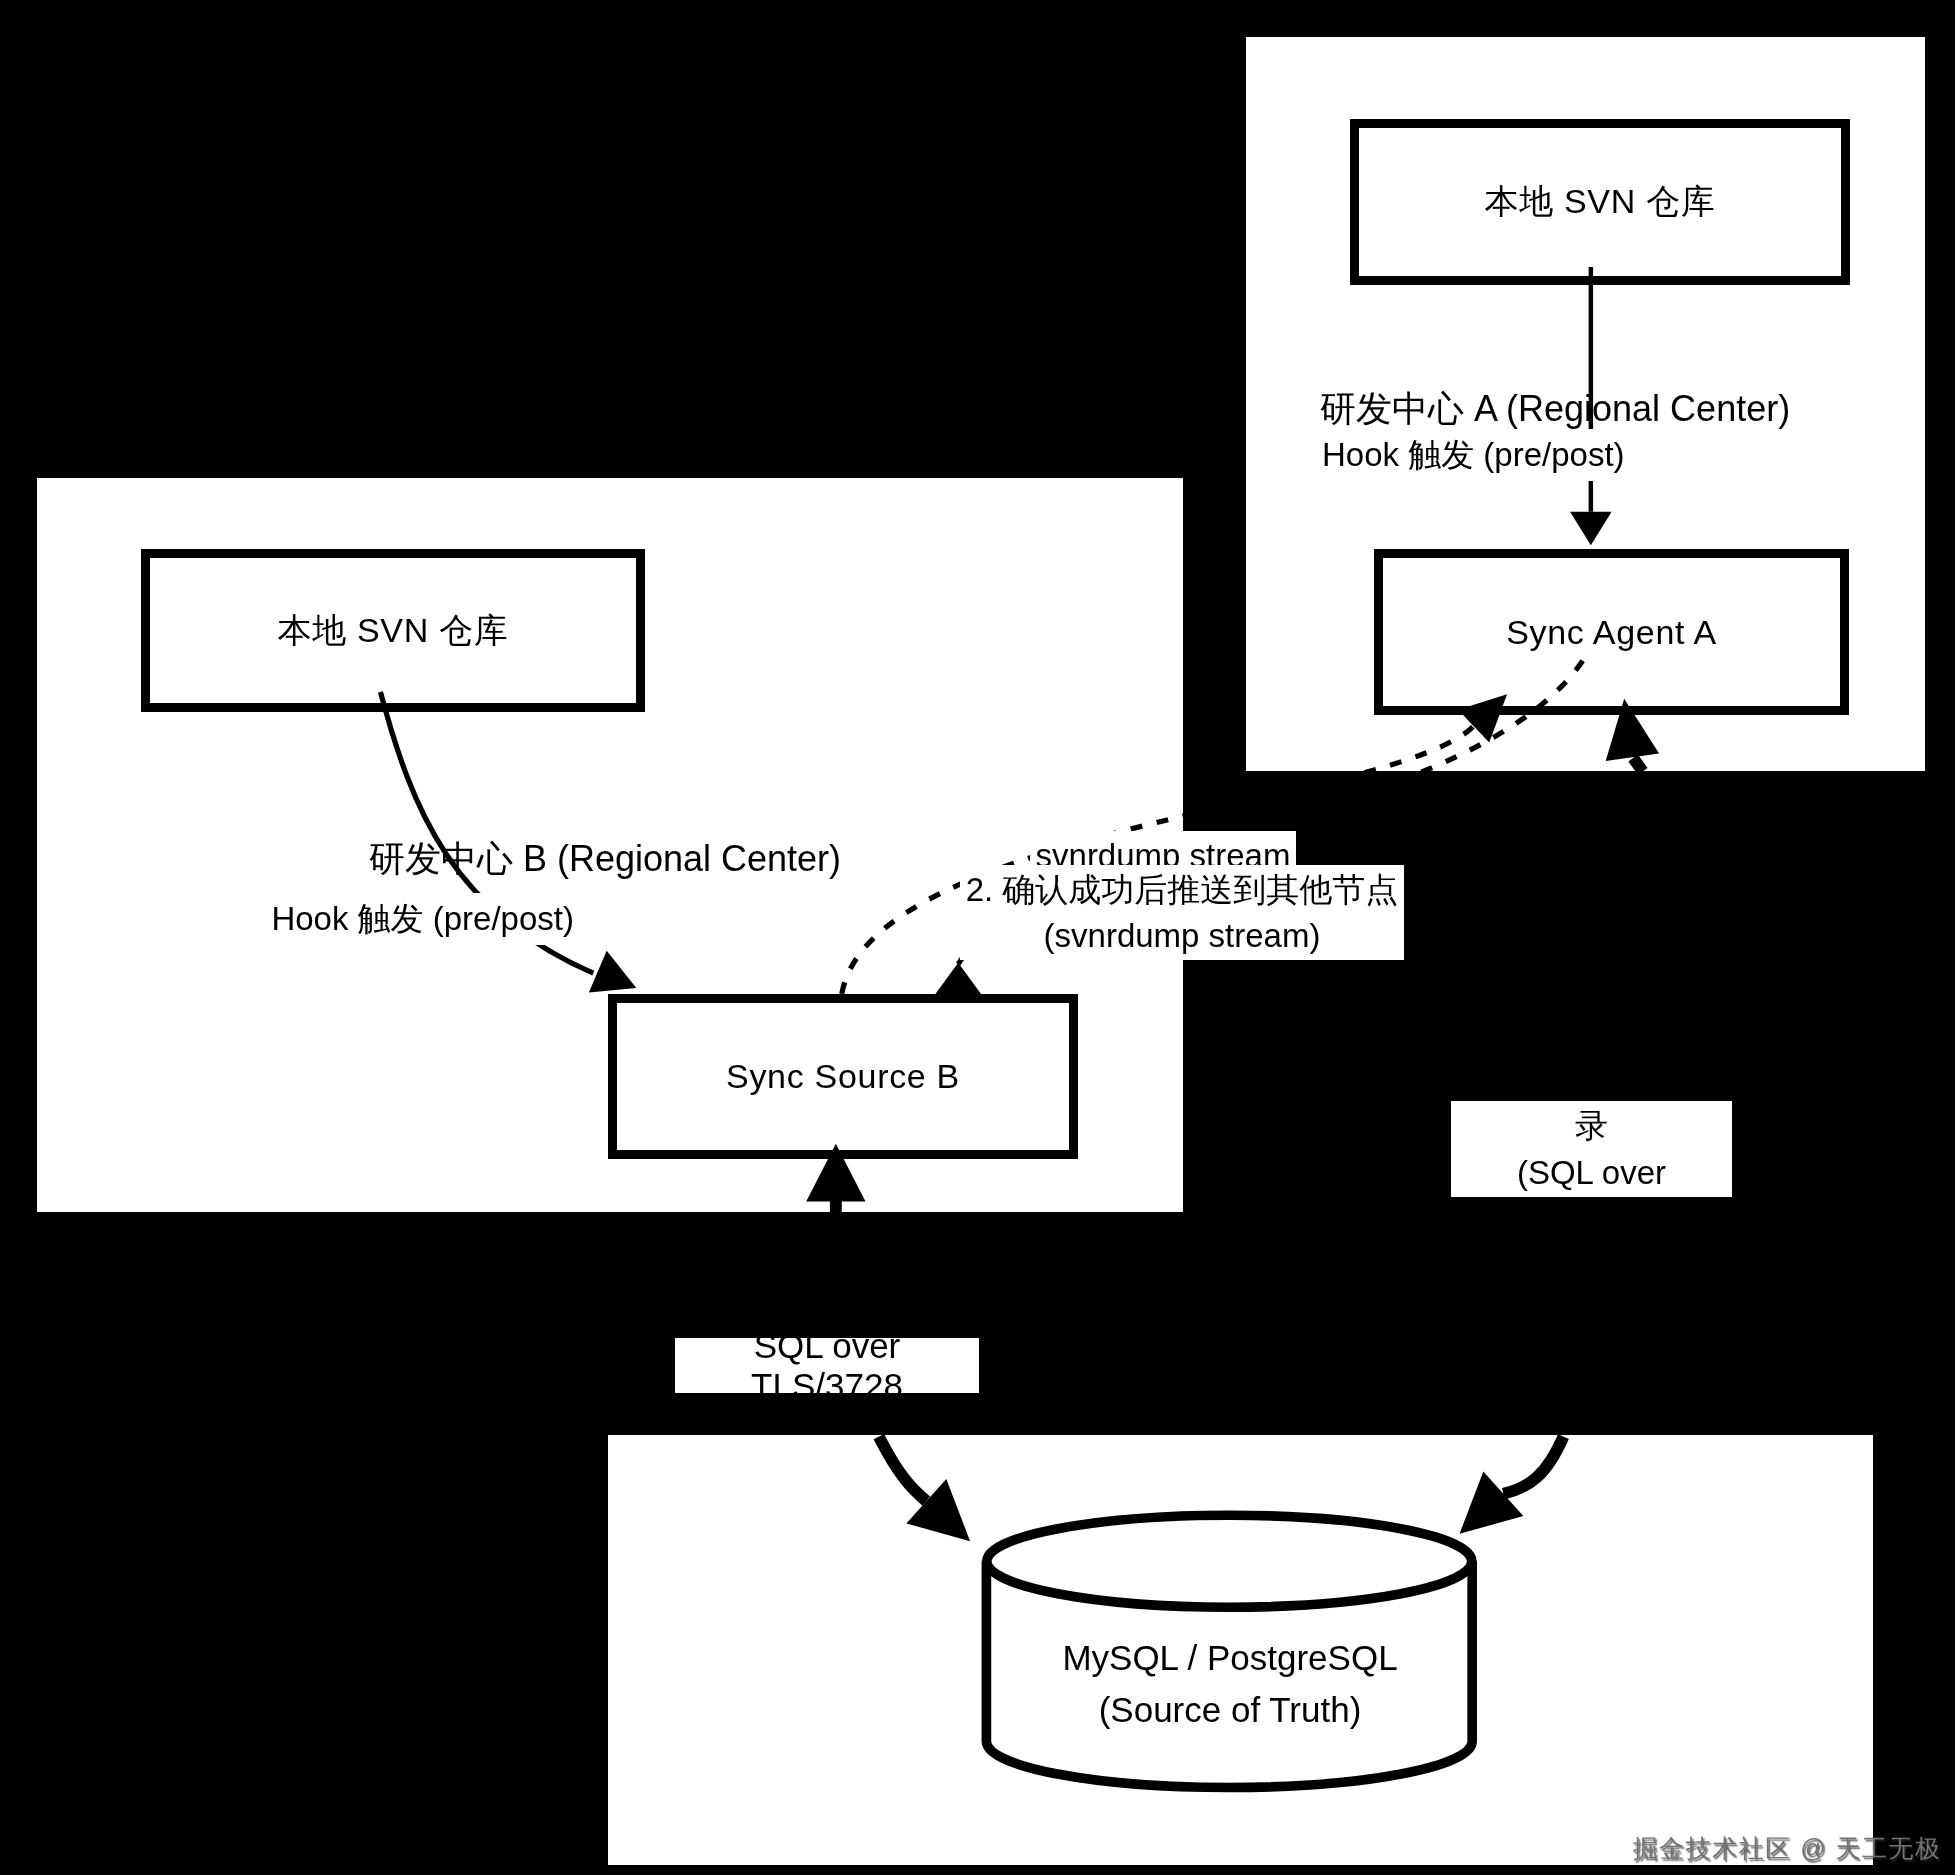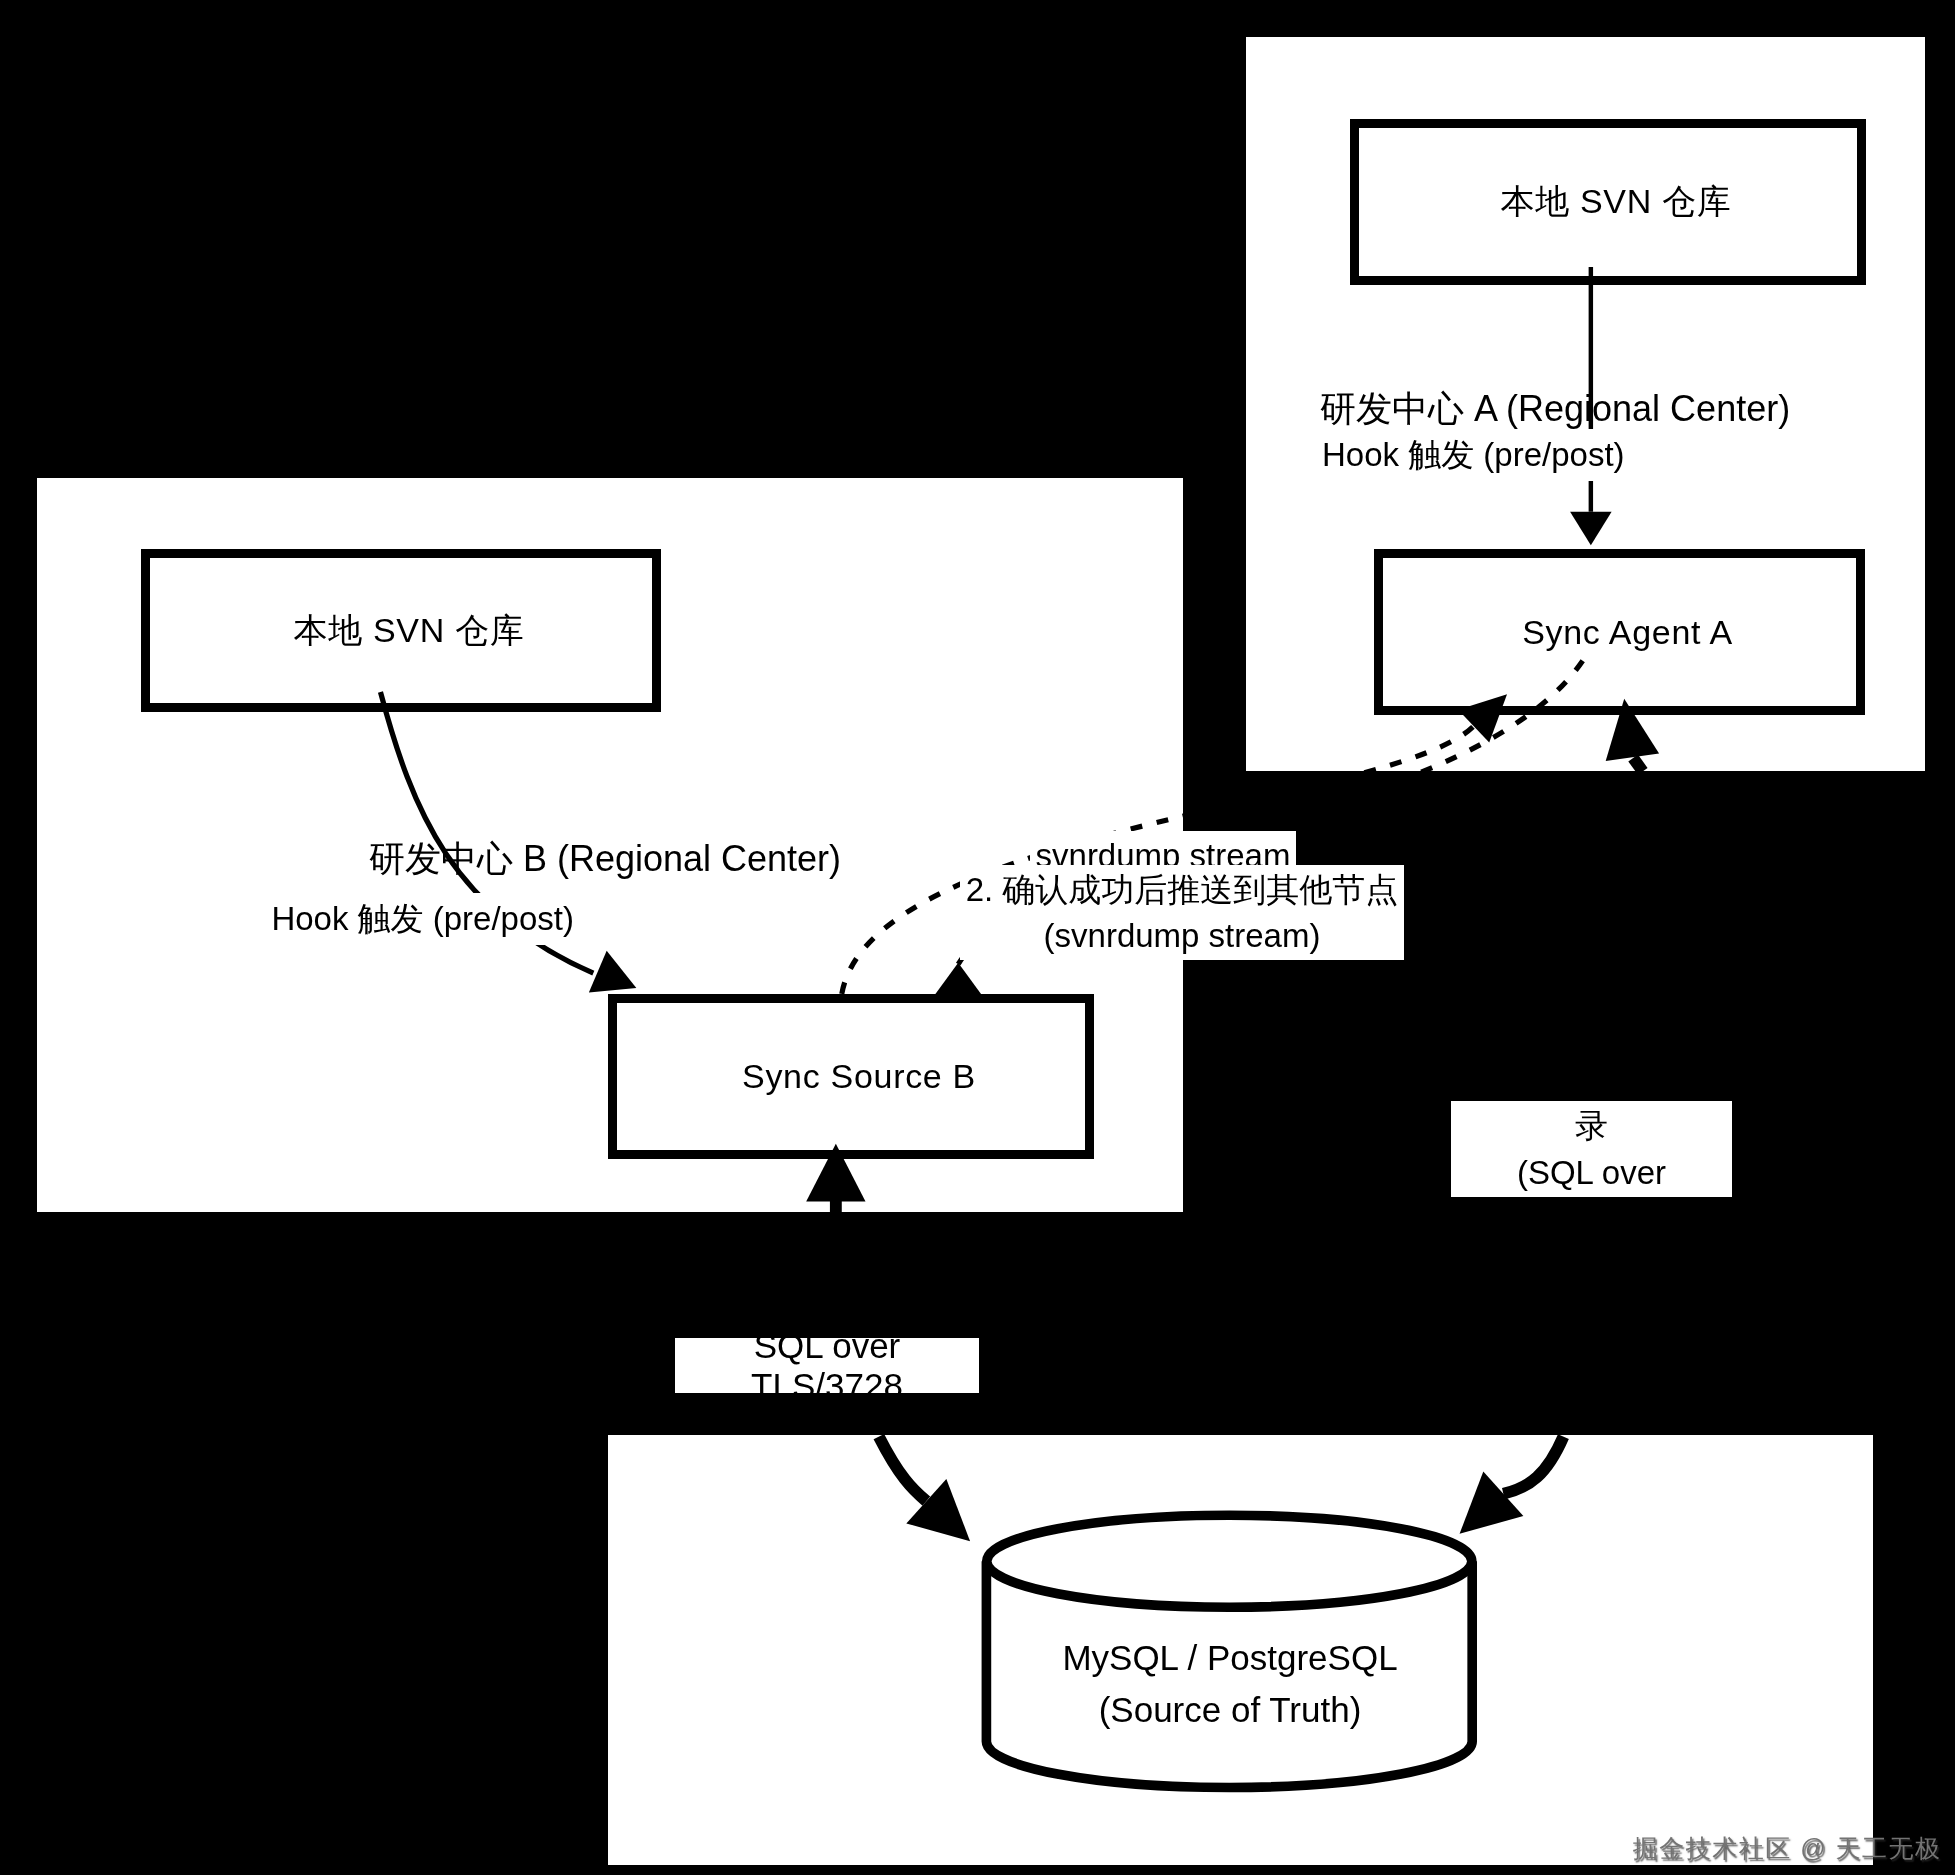--- a/index.html
+++ b/index.html
@@ -4,21 +4,21 @@
 <style>
   html,body{margin:0;padding:0;background:#000;}
   body{
     width:1955px;height:1875px;position:relative;overflow:hidden;
     font-family:"Liberation Sans", sans-serif;color:#000;
   }
   .panel{position:absolute;background:#fff;}
   .node{
     position:absolute;background:#fff;border:9.6px solid #000;
     display:flex;align-items:center;justify-content:center;
-    font-size:34px;letter-spacing:0.7px;padding-left:16px;
+    font-size:34px;letter-spacing:0.7px;
   }
   .plainlabel{position:absolute;font-size:36px;}
   .bglabel{
     position:absolute;background:#fff;font-size:33px;
     display:flex;flex-direction:column;align-items:center;justify-content:center;
     text-align:center;
   }
   .leftalign{align-items:flex-start;text-align:left;}
   svg.connectors{position:absolute;left:0;top:0;z-index:40;}
   .z10{z-index:10}.z20{z-index:20}.z30{z-index:30}.z50{z-index:50}

